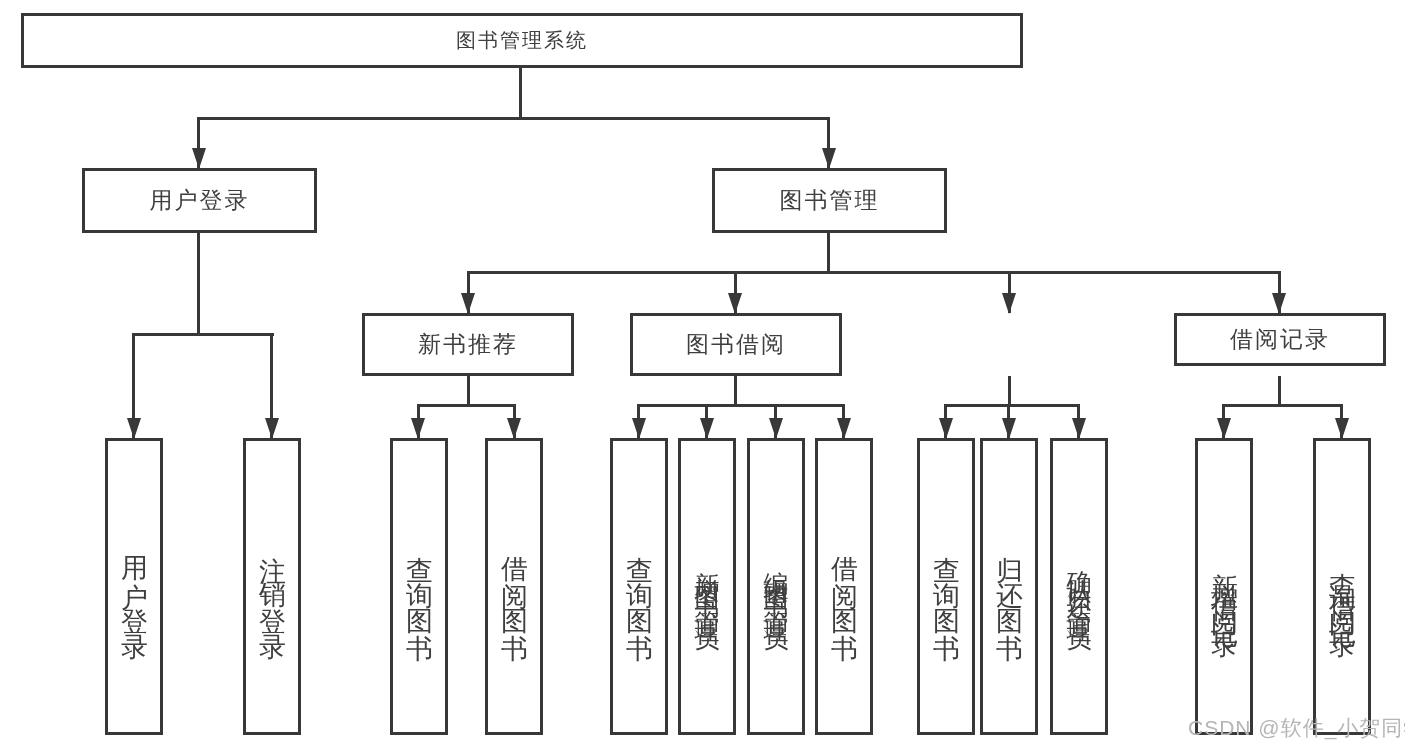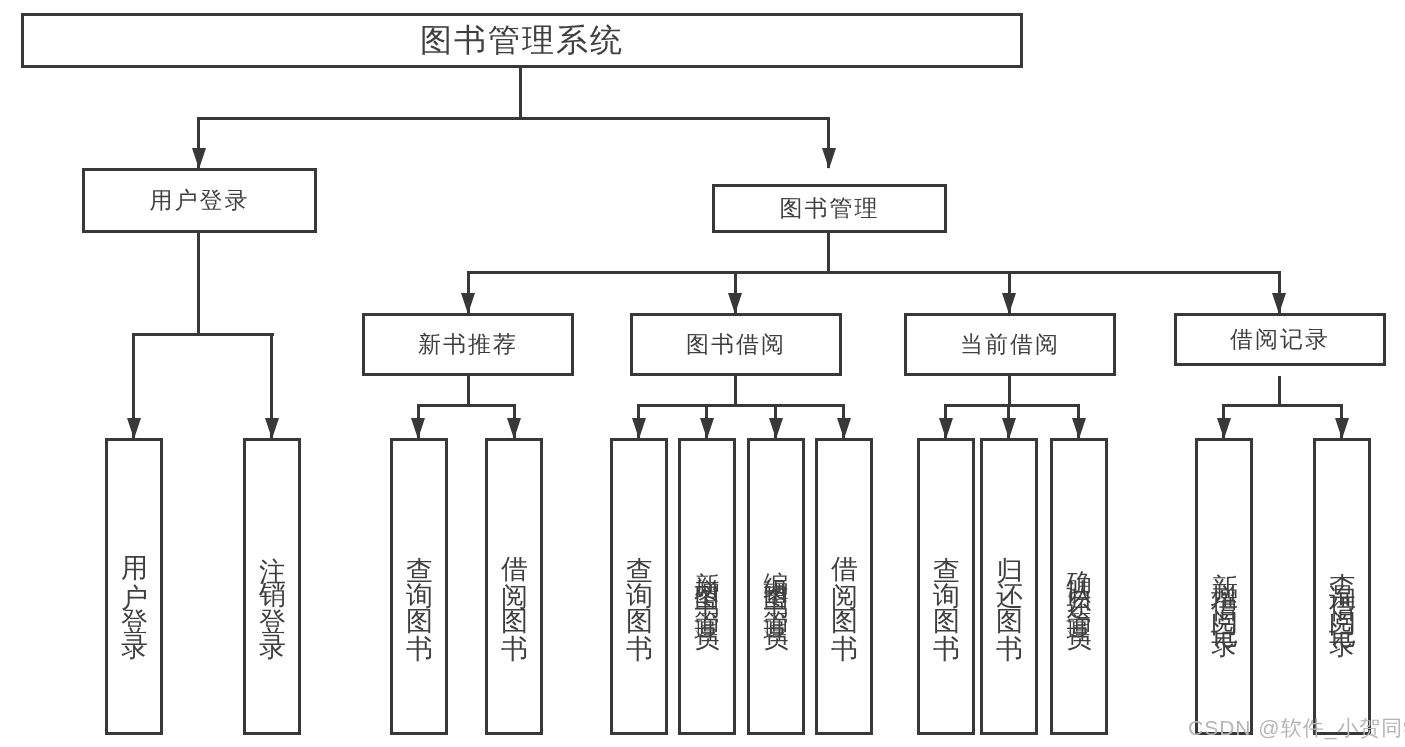--- a/index.html
+++ b/index.html
@@ -1,21 +1,21 @@
 <!DOCTYPE html>
 <html><head>
 <meta charset="utf-8">
 <style>
   html,body{margin:0;padding:0;background:#fff;}
   .canvas{position:relative;width:1405px;height:747px;background:#ffffff;overflow:hidden;
           font-family:"Liberation Sans", sans-serif;color:#3f3f3f;}
   .box{position:absolute;background:#fff;border:3px solid #383838;box-sizing:border-box;
        display:flex;align-items:center;justify-content:center;}
   .hlabel{font-size:23px;letter-spacing:2px;white-space:nowrap;}
-  .rootlabel{font-size:32px;letter-spacing:2px;}
+  .rootlabel{font-size:20px;letter-spacing:2px;}
   .vtext{writing-mode:vertical-rl;text-orientation:mixed;font-size:27px;line-height:1;}
   .t4{letter-spacing:26px;}
   .t6{letter-spacing:12px;}
   .t8{font-size:25px;letter-spacing:8px;}
   .line{position:absolute;background:#383838;}
   .arrow{position:absolute;width:0;height:0;border-left:7px solid transparent;
          border-right:7px solid transparent;border-top:21px solid #383838;}
   .watermark{position:absolute;left:1188px;top:714px;font-size:21px;color:#b5b5b5;
              letter-spacing:1px;white-space:nowrap;}
 </style>
@@ -24,32 +24,29 @@
 
 <div class="canvas">
 
   <div class="box" style="left:21px;top:13px;width:1002px;height:55px">
     <span class="rootlabel">图书管理系统</span>
   </div>
 
   <div class="box" style="left:82px;top:168px;width:235px;height:65px">
     <span class="hlabel">用户登录</span>
   </div>
-  <div class="box" style="left:712px;top:184px;width:235px;height:49px">
+  <div class="box" style="left:712px;top:168px;width:235px;height:65px">
     <span class="hlabel">图书管理</span>
   </div>
 
   <div class="box" style="left:630px;top:313px;width:212px;height:63px">
     <span class="hlabel">图书借阅</span>
   </div>
   <div class="box" style="left:362px;top:313px;width:212px;height:63px">
     <span class="hlabel">新书推荐</span>
-  </div>
-  <div class="box" style="left:904px;top:313px;width:212px;height:63px">
-    <span class="hlabel">当前借阅</span>
   </div>
   <div class="box" style="left:1174px;top:313px;width:212px;height:53px">
     <span class="hlabel">借阅记录</span>
   </div>
 
   <div class="box" style="left:105px;top:438px;width:58px;height:297px">
     <span class="vtext t4">用户登录</span>
   </div>
   <div class="box" style="left:243px;top:438px;width:58px;height:297px">
     <span class="vtext t4">注销登录</span>

